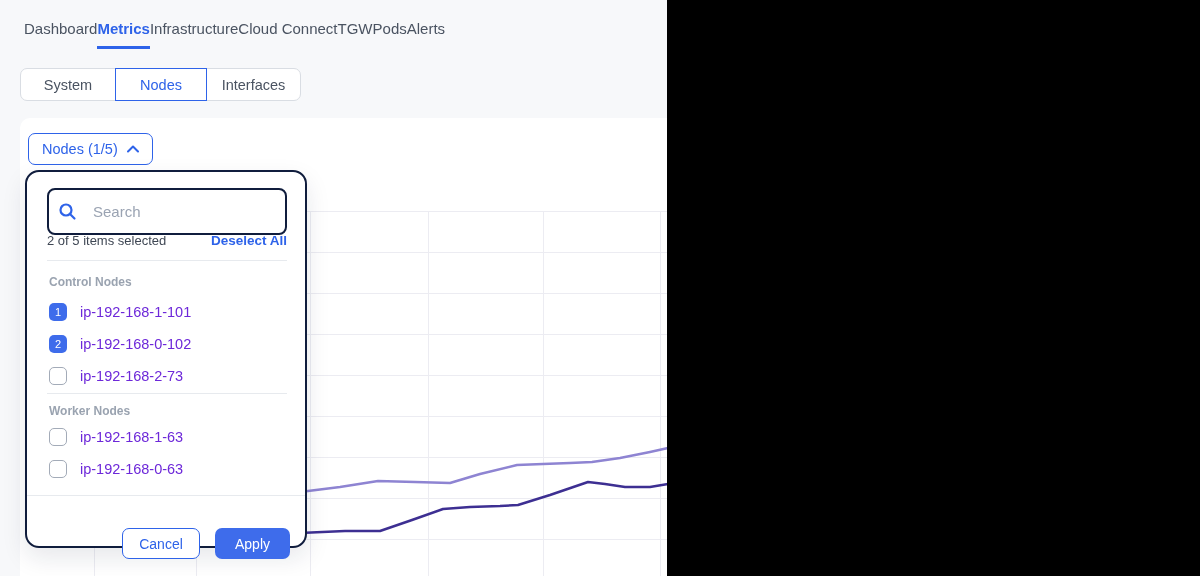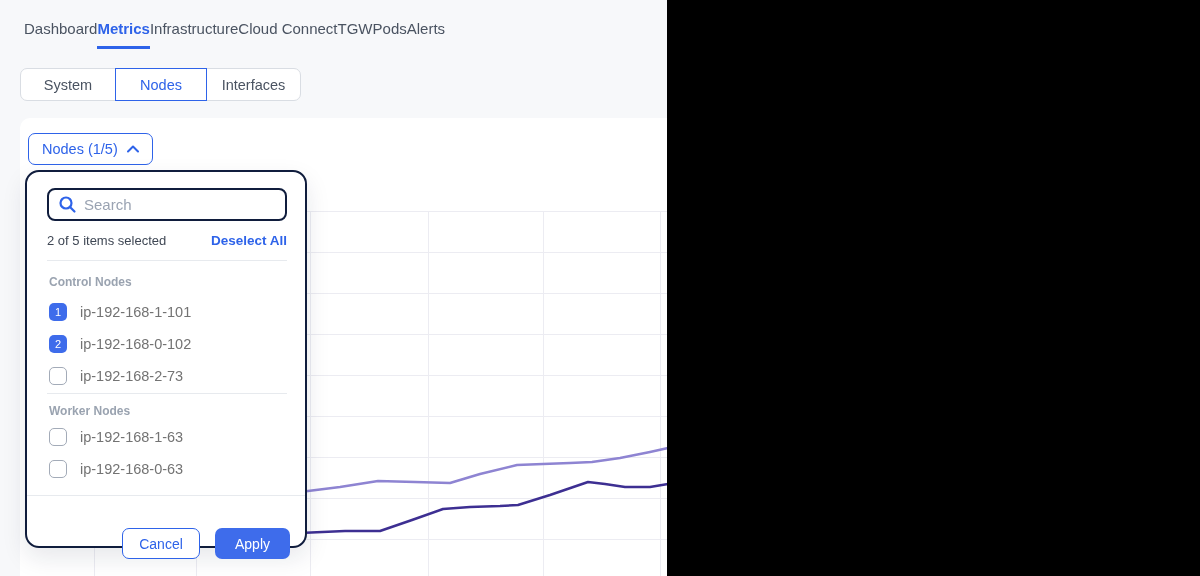--- a/index.html
+++ b/index.html
@@ -67,23 +67,23 @@
   
   .panel {
     position:absolute; left:25px; top:170px;
     width:282px; height:378px;
     background:#ffffff;
     border:2.5px solid #101d3d; border-radius:14px;
     box-shadow:0 10px 24px rgba(16,29,61,.10);
     z-index:10;
   }
   .search-box {
-    position:absolute; left:20px; top:16px; width:240px; height:33px;
+    position:absolute; left:20px; top:16px; width:240px; height:47px;
     border:2px solid #101d3d; border-radius:8px;
-    display:flex; align-items:center; padding:0 9px; gap:7px;
+    display:flex; align-items:center; padding:0 9px; gap:16px;
     background:#fff;
   }
   .search-box input {
     border:none; outline:none; flex:1; font-size:15px; color:#1e2633;
     font-family:"Liberation Sans", sans-serif; background:transparent; min-width:0;
   }
   .search-box input::placeholder { color:#9aa3b2; }
 
   .summary-row {
     position:absolute; left:20px; right:18px; top:61px;
@@ -106,21 +106,21 @@
   .badge {
     width:18px; height:18px; border-radius:5px;
     background:#3e6ceb; color:#fff;
     font-size:11px; display:flex; align-items:center; justify-content:center;
     flex:0 0 auto;
   }
   .checkbox {
     width:18px; height:18px; border-radius:5px;
     border:1.5px solid #a3abb8; background:#fff; flex:0 0 auto;
   }
-  .node-label { font-size:14.5px; color:#737373; }
+  .node-label { font-size:14.5px; color:#6d28d9; }
 
   .panel-footer-btns { position:absolute; top:336px; left:0; width:100%; height:31px;margin-top:20px; }
   .btn {
     position:absolute; height:31px; border-radius:7px;
     font-size:14px; font-family:"Liberation Sans", sans-serif;
     display:flex; align-items:center; justify-content:center; cursor:pointer;
   }
   .btn-cancel {
     left:95px; width:78px;
     background:#fff; border:1.5px solid #2e63e9; color:#2e63e9;

